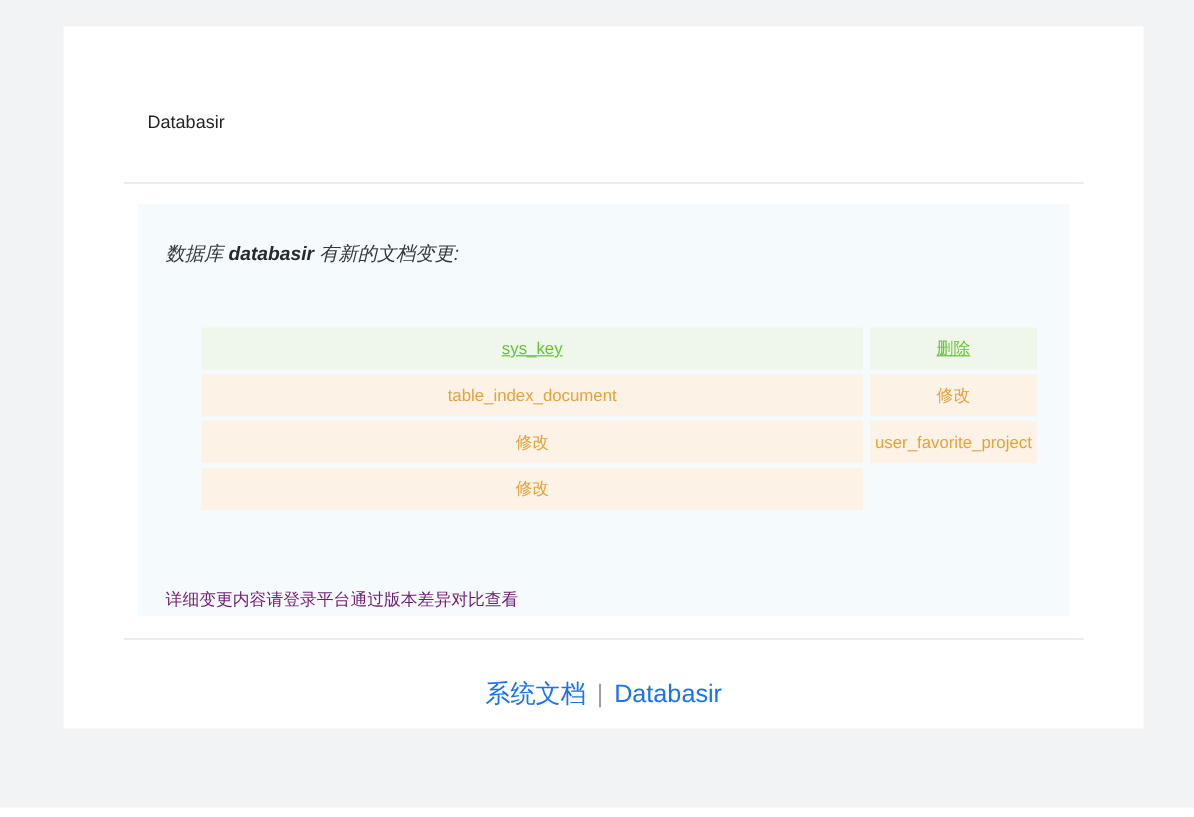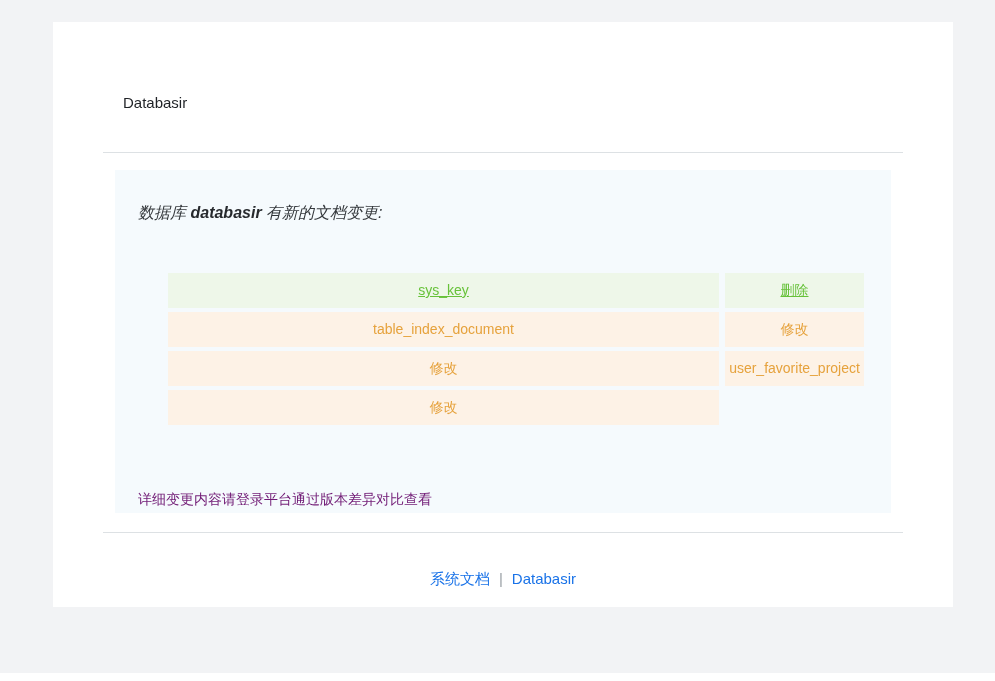--- a/index.html
+++ b/index.html
@@ -83,21 +83,21 @@
     left: 23px; top: 290px;
     font-size: 14px;
     color: #701a75;
     line-height: 20px;
     margin-top: 29px;
   }
   .footer {
     position: absolute;
     left: 0; right: 0; top: 546px;
     text-align: center;
-    font-size: 15px;
+    font-size: 21px;
     line-height: 21px;
   }
   .footer a {
     color: var(--link-color, #1a73e8);
     text-decoration: none;
     cursor: pointer;
   }
   .footer .sep {
     color: #9aa0a6;
     margin: 0 9px;

